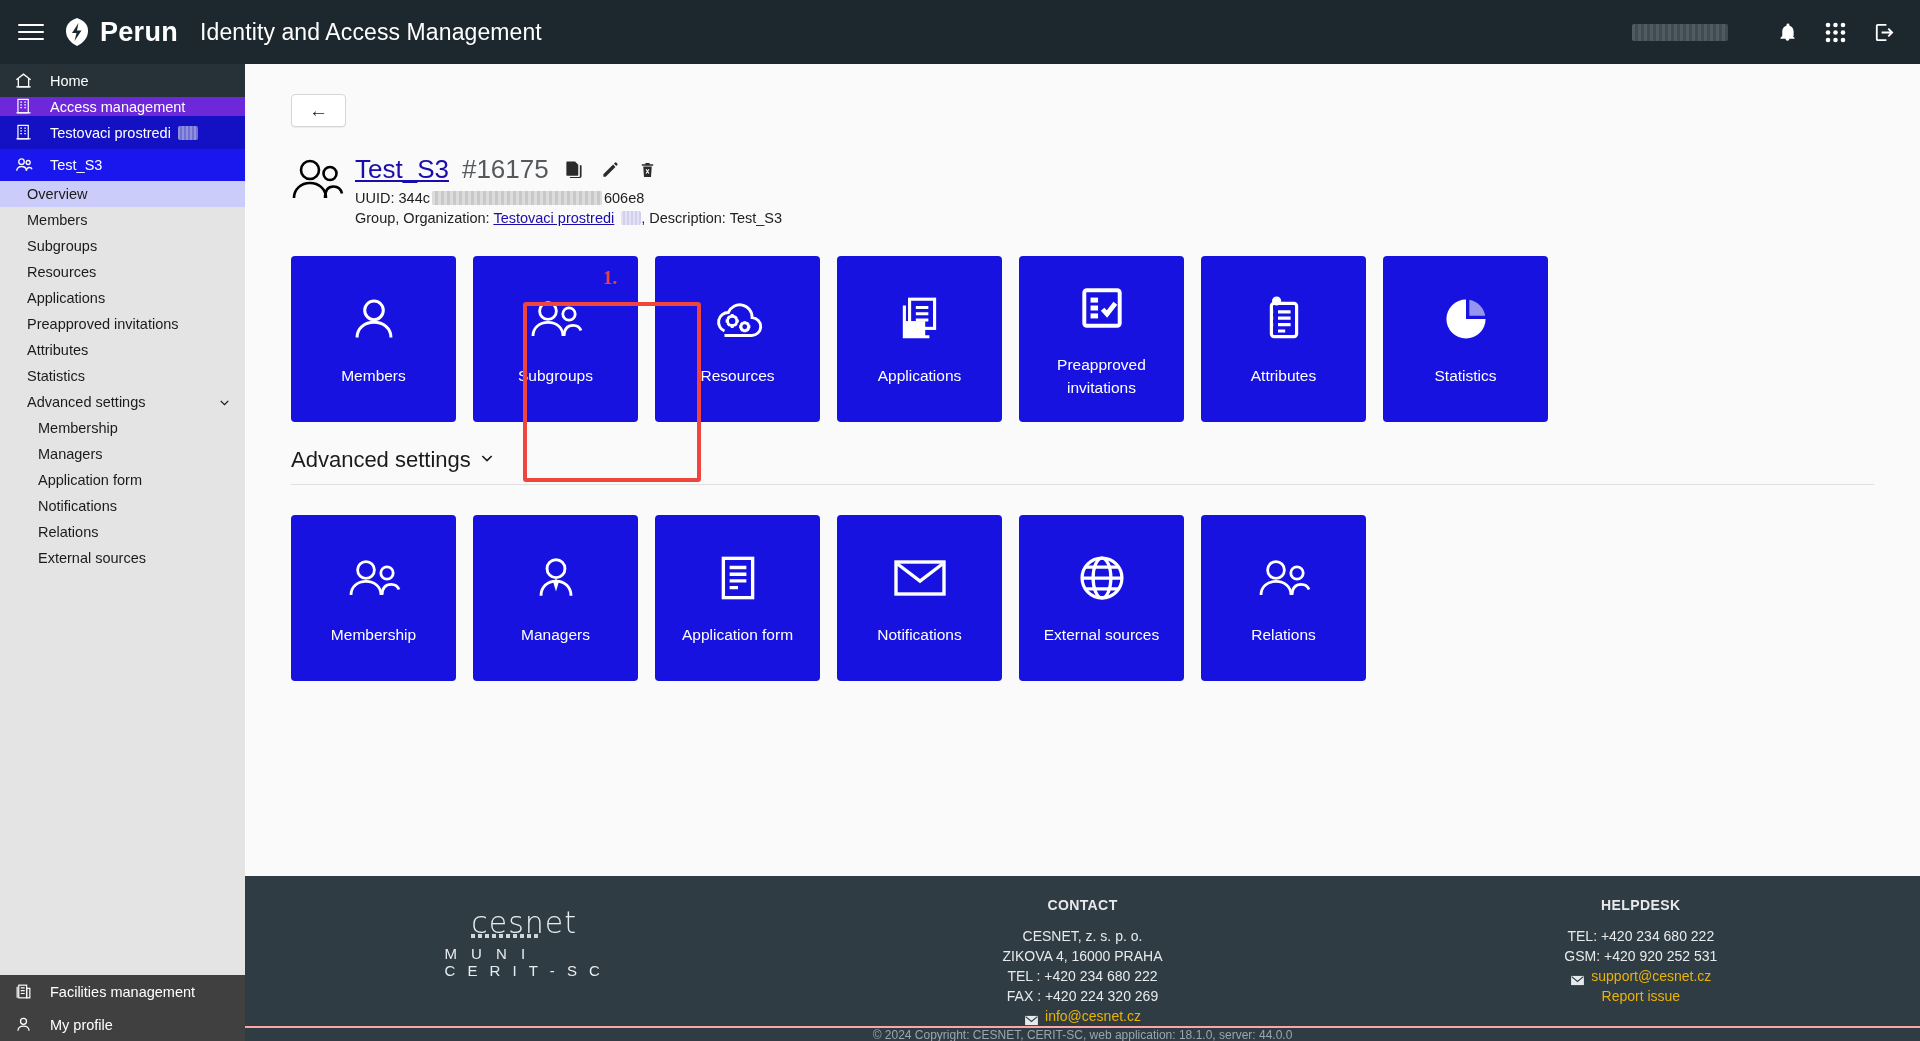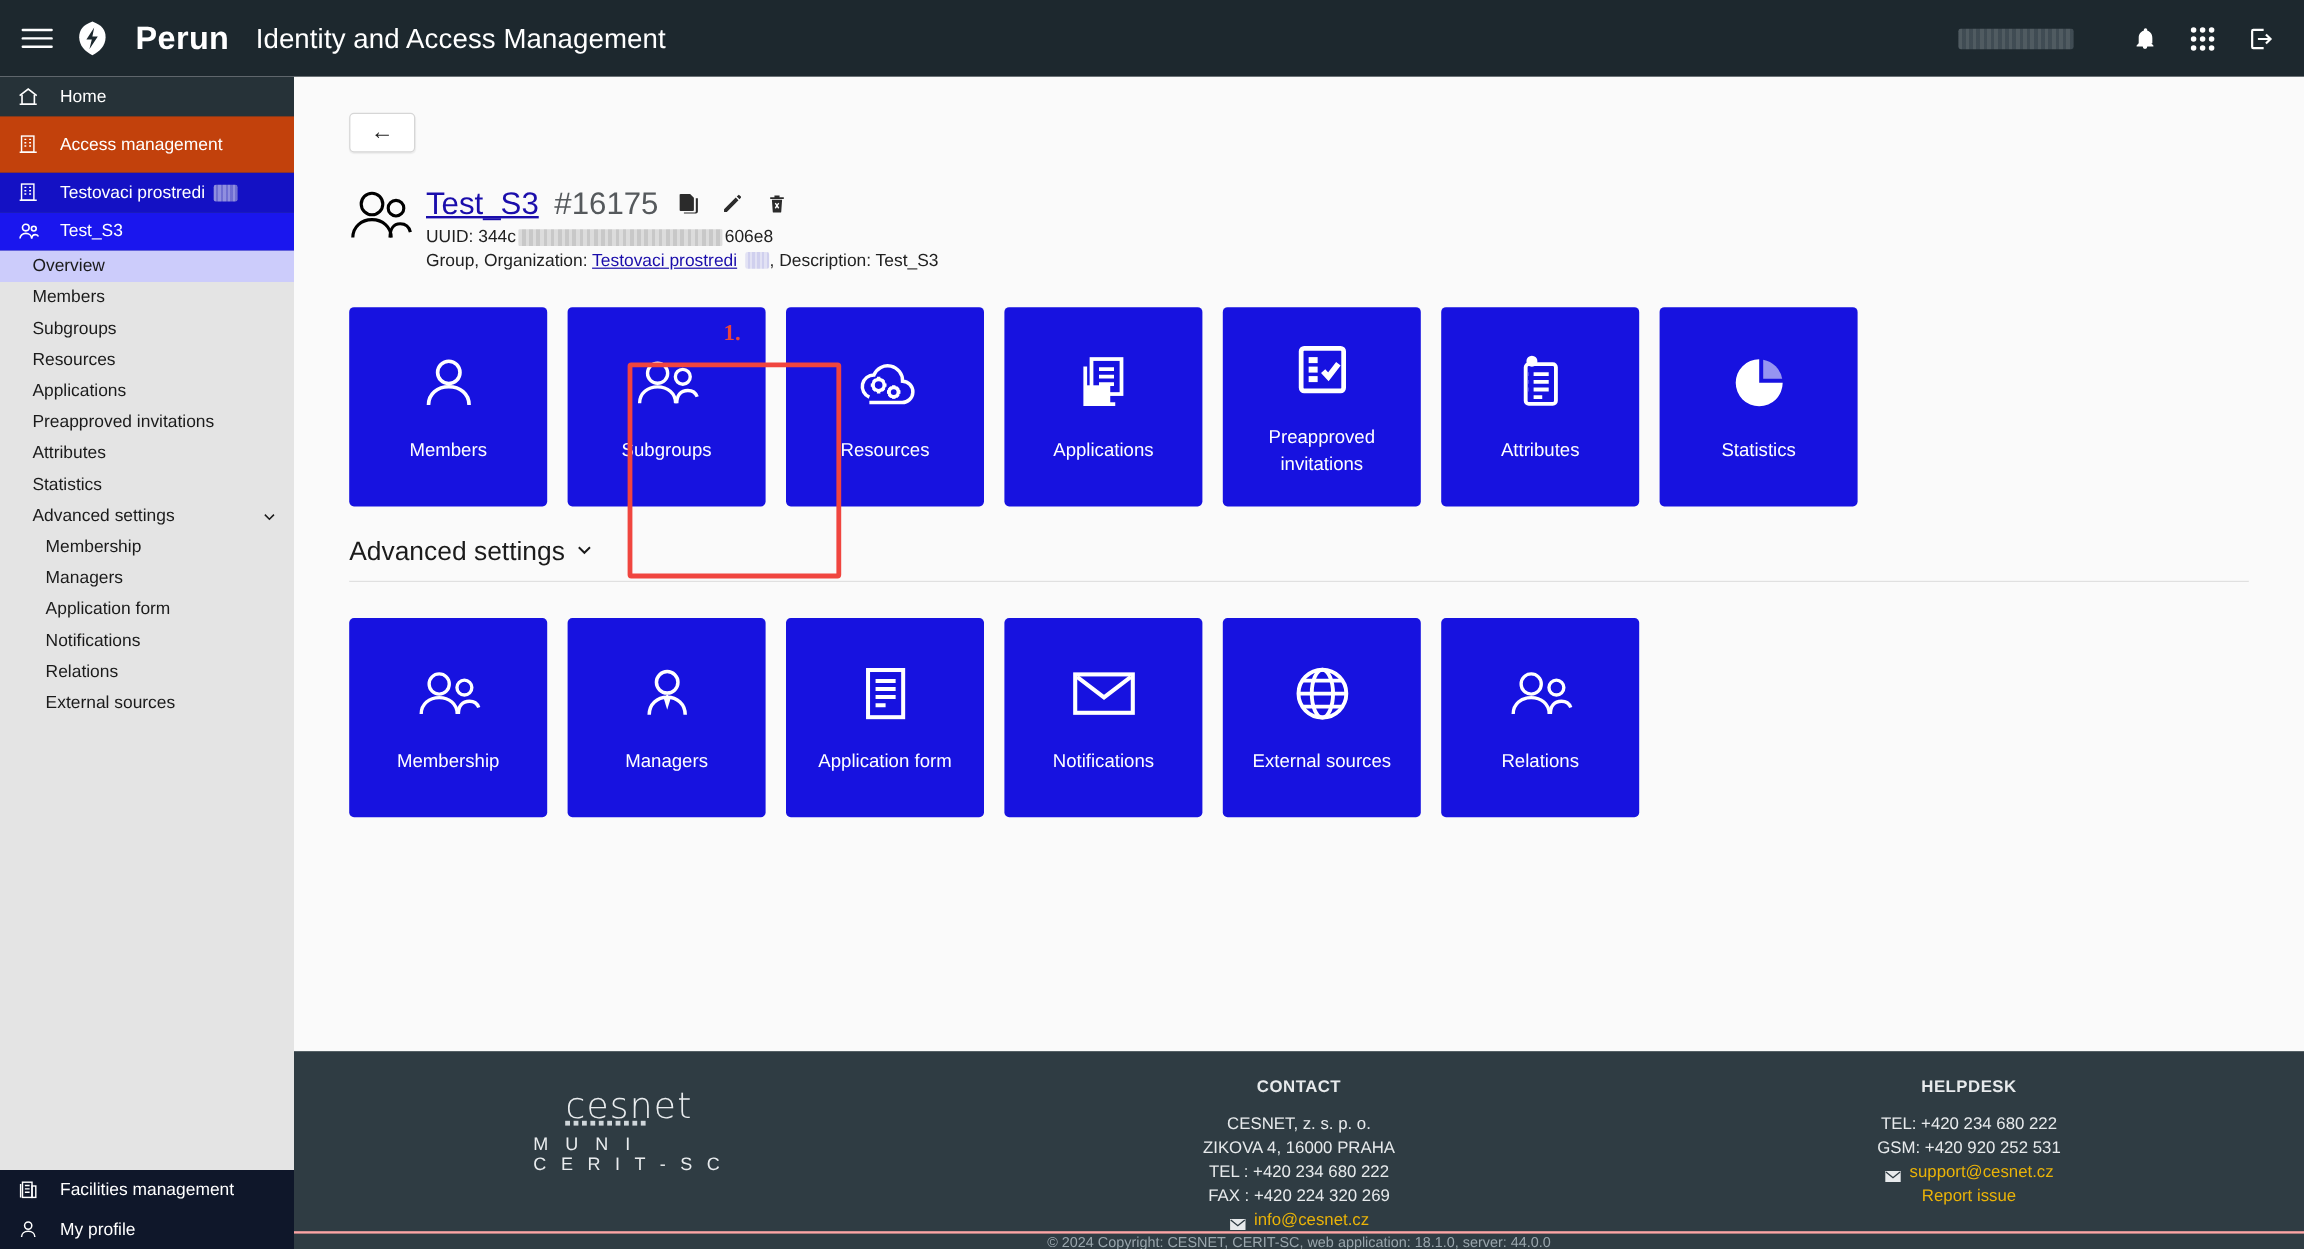--- a/index.html
+++ b/index.html
@@ -15,21 +15,21 @@
   .header {
     height: 64px; flex: 0 0 64px;
     background: #1d282e;
     display: flex; align-items: center;
     padding: 0 22px 0 18px;
     color: #fff;
   }
   .hamburger { width: 26px; height: 26px; display: flex; flex-direction: column;
     justify-content: center; gap: 5px; cursor: pointer; margin-right: 18px; }
   .hamburger span { display: block; height: 2px; background: #fff; border-radius: 1px; }
-  .brand { display: flex; align-items: center; gap: 21px; cursor: pointer; }
+  .brand { display: flex; align-items: center; gap: 8px; cursor: pointer; }
   .brand-mark { width: 30px; height: 30px; }
   .brand-name { font-size: 27px; font-weight: bold; letter-spacing: .3px; }
   .header-title { font-size: 23px; margin-left: 22px; font-weight: normal; letter-spacing: .1px; }
   .header-spacer { flex: 1; }
   .redacted-user {
     width: 96px; height: 17px; margin-right: 26px; border-radius: 2px;
     background: repeating-linear-gradient(90deg,#59646a 0 3px,#46525a 3px 6px);
     opacity: .85;
   }
   .hicon { width: 30px; height: 30px; margin-left: 18px; cursor: pointer;
@@ -42,36 +42,36 @@
   .sidebar { width: 245px; flex: 0 0 245px; background: #e4e4e4; display: flex;
     flex-direction: column; overflow: hidden; }
   .nav-top { background: #263238; }
   .nav-item {
     display: flex; align-items: center; height: 33px;
     padding-left: 14px; color: #fff; font-size: 14.5px; cursor: pointer;
   }
   .nav-item .ni-ico { width: 26px; flex: 0 0 26px; display: flex; align-items: center; }
   .nav-item .ni-label { margin-left: 10px; white-space: nowrap; }
   .nav-home { background: #263238; height: 33px; }
-  .nav-access { background: #c2410c; height: 47px; }
+  .nav-access { background: #6d28d9; height: 19px; }
   .nav-vo { background: #1411c4; height: 33px; }
   .nav-group { background: #1a16ee; height: 32px; }
   .redact-chip { display: inline-block; width: 20px; height: 14px; margin-left: 7px;
     border-radius: 2px; vertical-align: -2px;
     background: repeating-linear-gradient(90deg,#b9b9e8 0 2px,#8e8ed6 2px 4px); opacity:.75; }
   .redact-chip.light { background: repeating-linear-gradient(90deg,#dadaf2 0 2px,#c2c2ea 2px 4px); }
 
   .nav-sub { background: #e4e4e4; flex: 1; padding-top: 0; }
   .sub-item { display: flex; align-items: center; justify-content: space-between;
     height: 26px; padding: 0 14px 0 27px; color: #1b1b1b; font-size: 14.5px; cursor: pointer; }
   .sub-item.active { background: #ccccfb; }
   .sub-item.nested { padding-left: 38px; }
   .chev { width: 13px; height: 13px; }
 
-  .nav-bottom { background: #0f172a; }
+  .nav-bottom { background: #404040; }
 
   
   .main { flex: 1; display: flex; flex-direction: column; background: #fafafa;
     min-width: 0; overflow: hidden; }
   .content { flex: 1; padding: 30px 0 0 46px; position: relative; }
 
   .back-btn {
     width: 55px; height: 33px; border: 1px solid #d6d6d6; border-radius: 4px;
     background: #fff; display: flex; align-items: center; justify-content: center;
     cursor: pointer; color: #222; font-size: 19px; box-shadow: 0 1px 1px rgba(0,0,0,.06);

